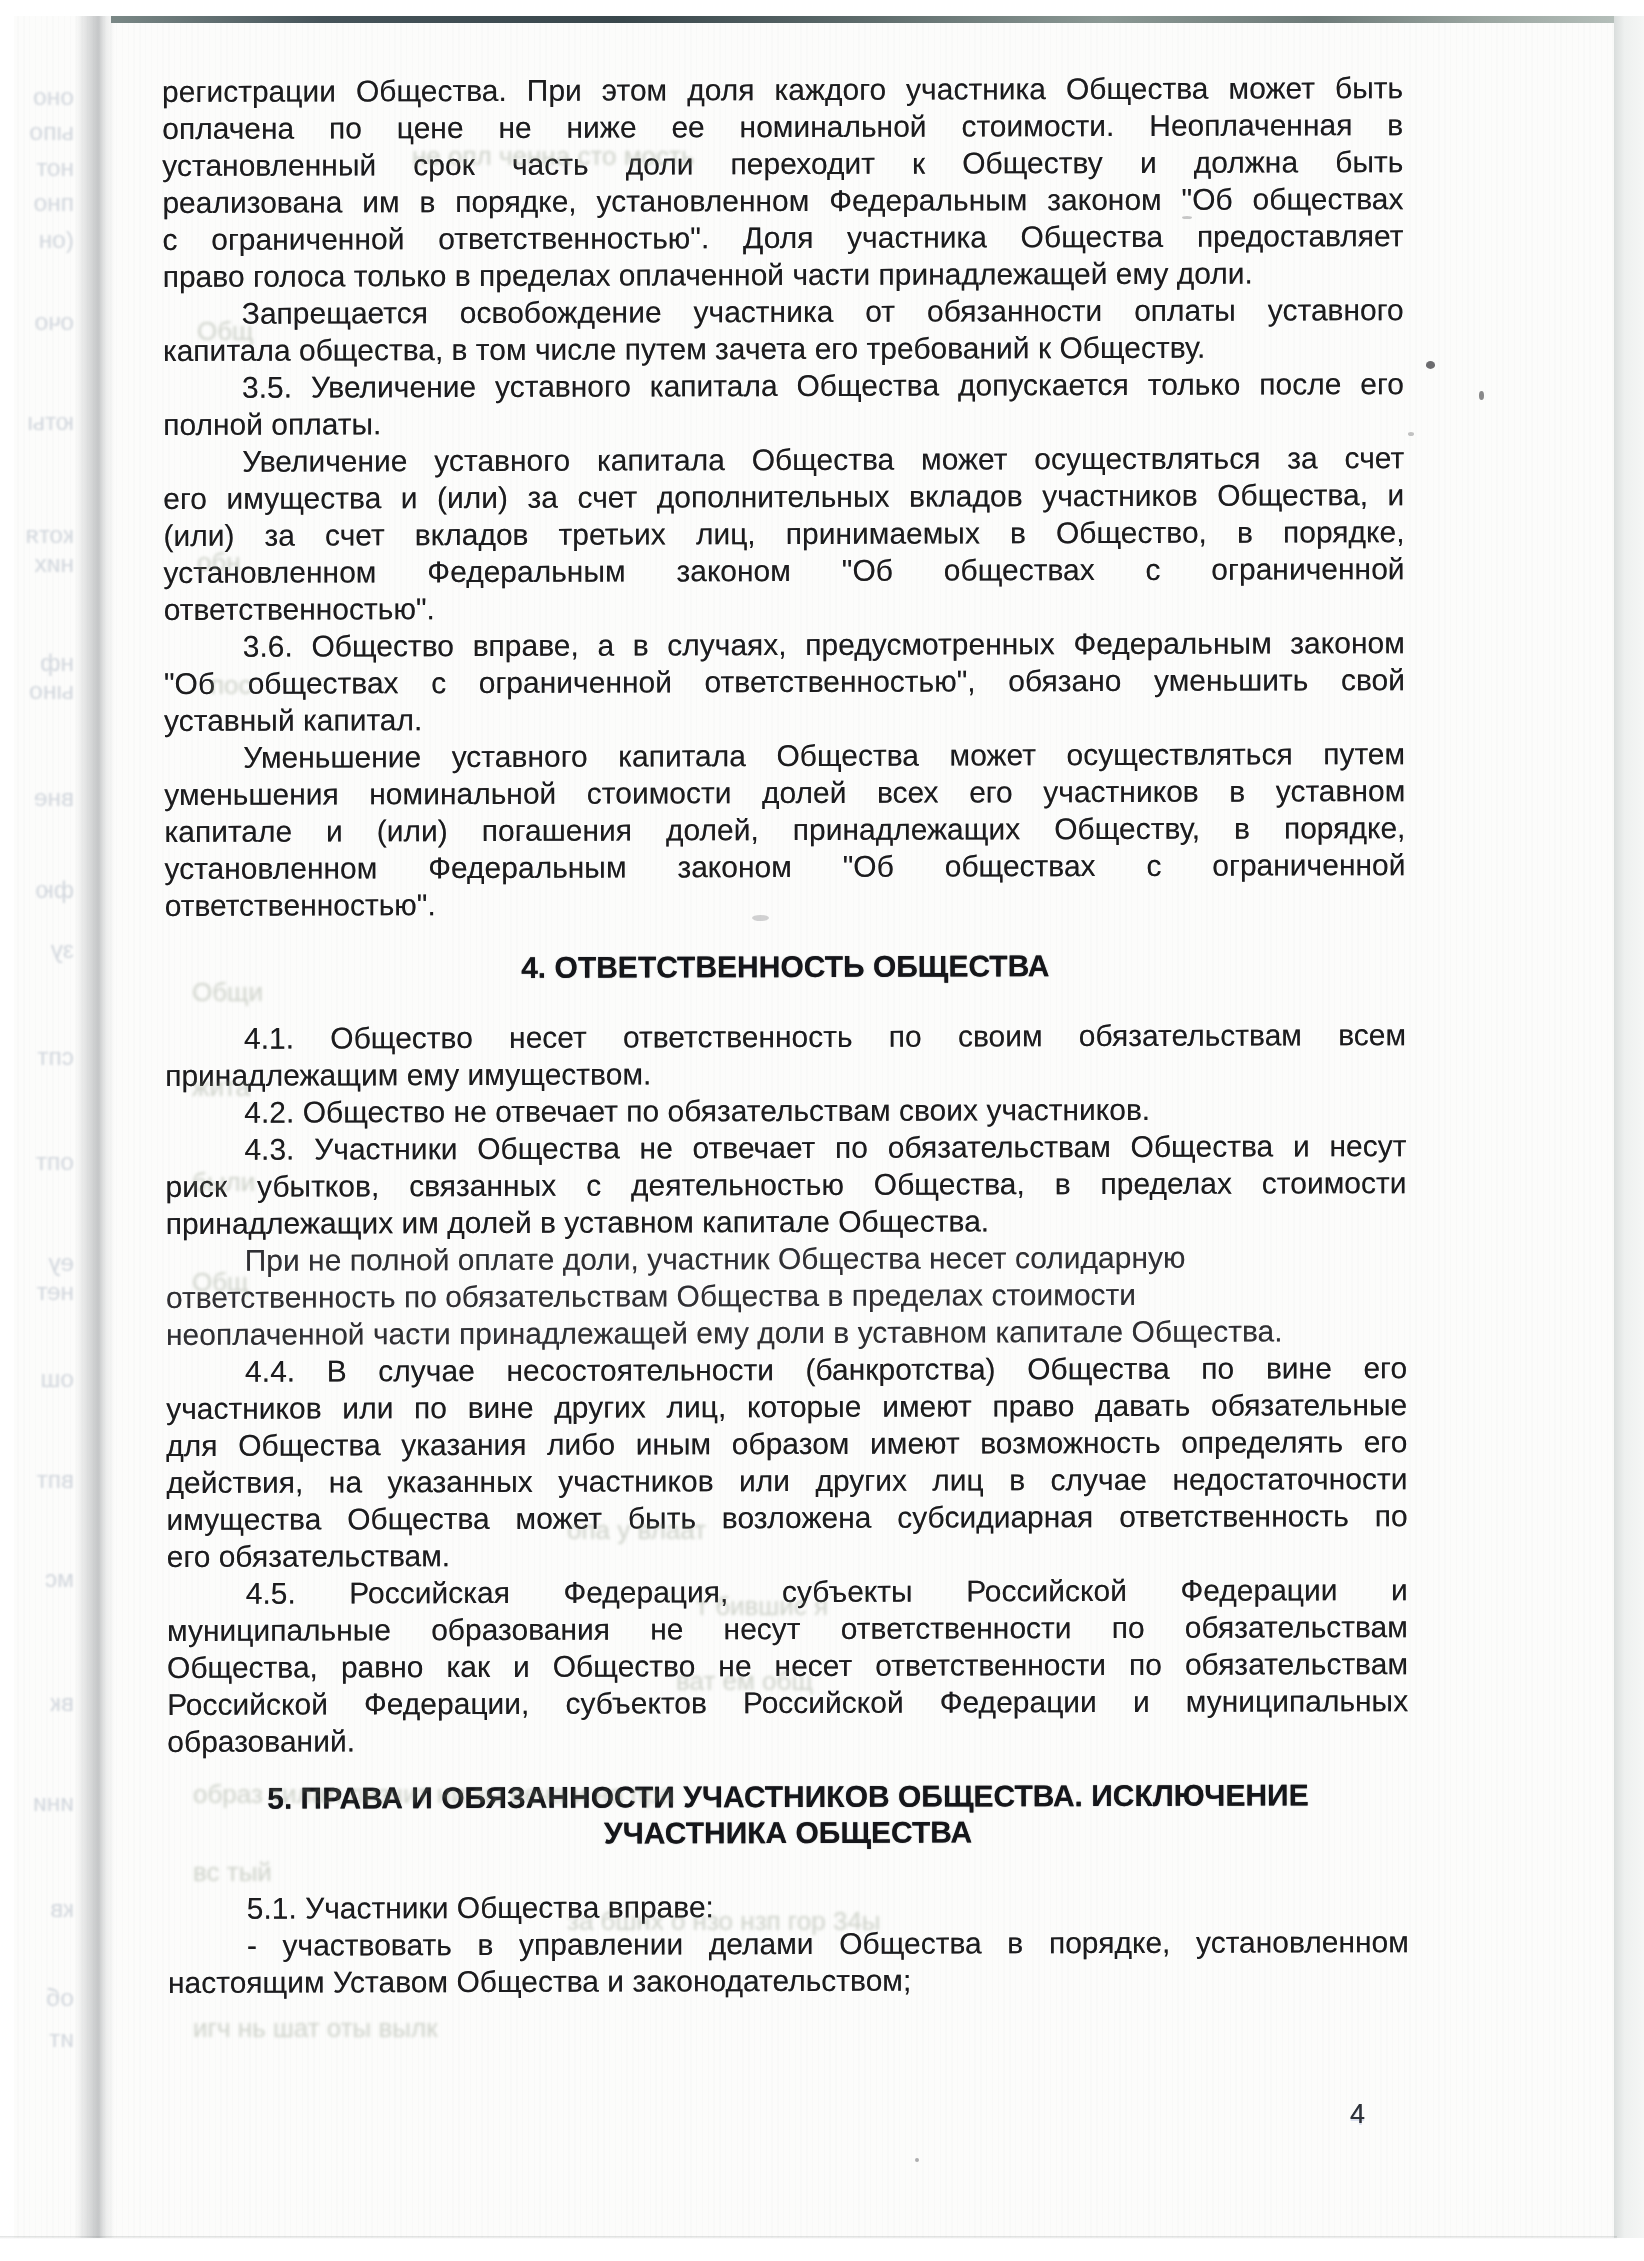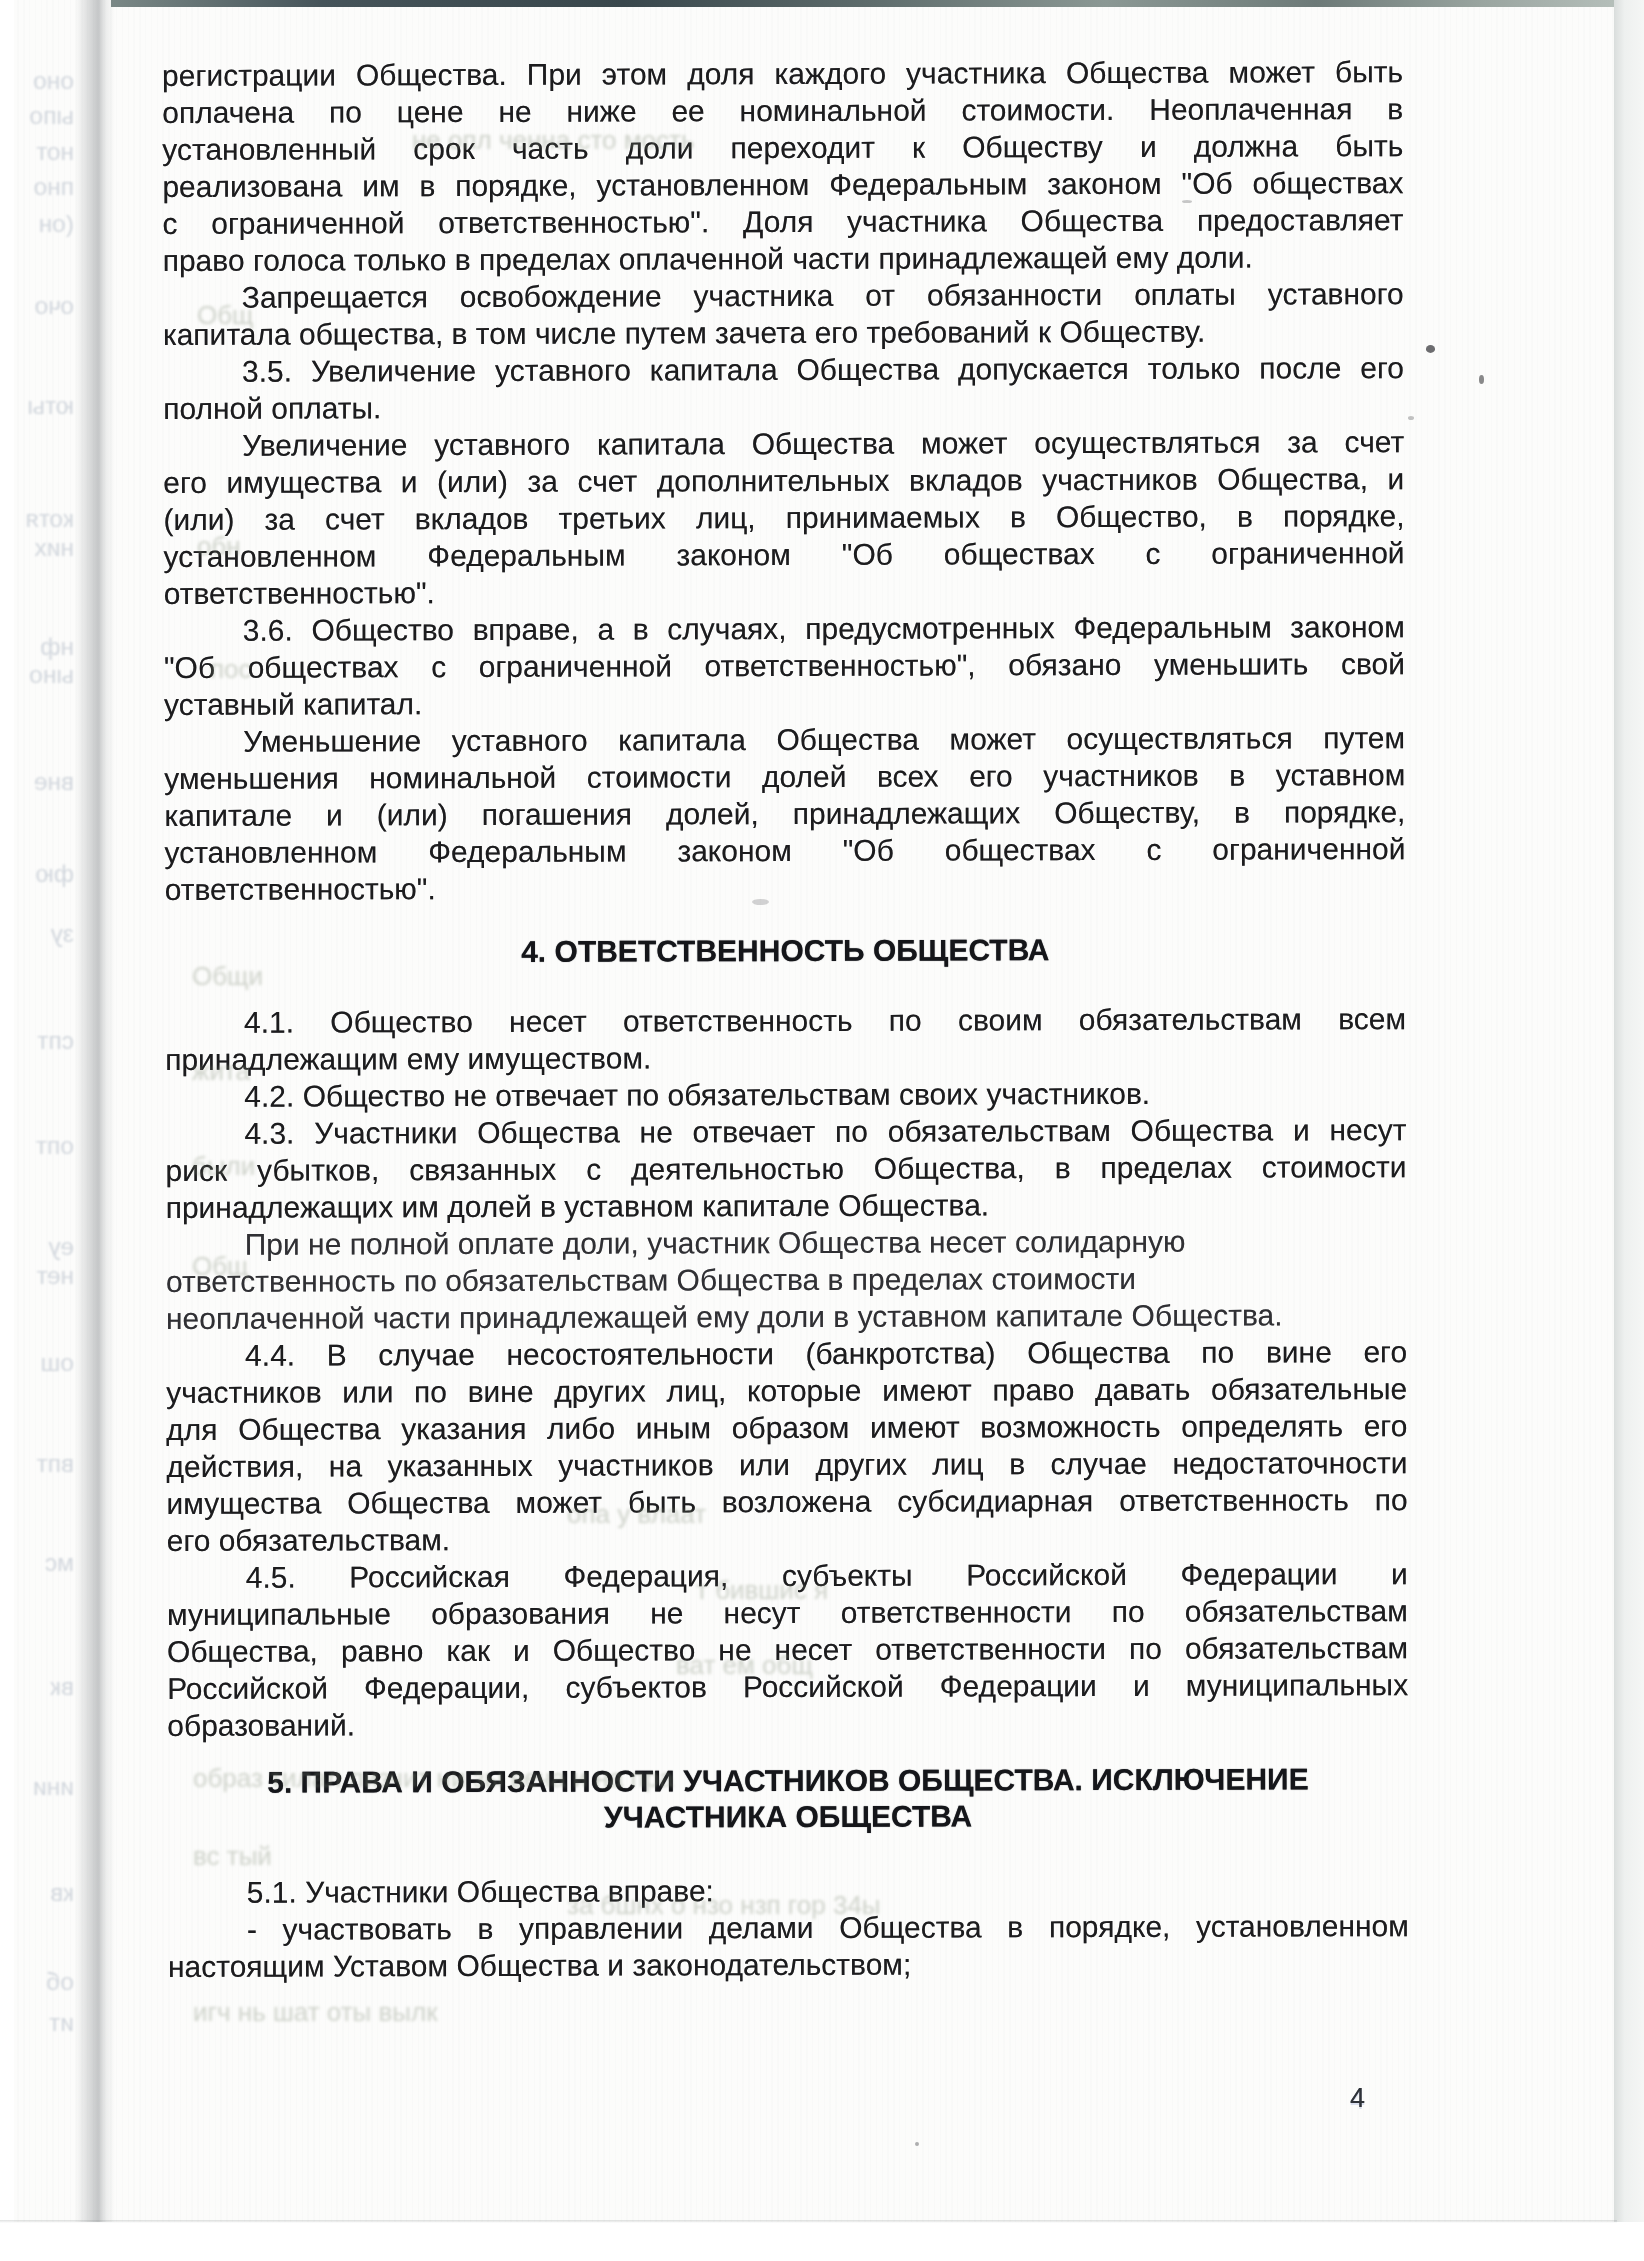--- a/index.html
+++ b/index.html
@@ -5,21 +5,21 @@
   html,body{margin:0;padding:0;}
   body{
     width:1644px;height:2261px;
     background:#ffffff;
     overflow:hidden;
     font-family:"Liberation Sans","DejaVu Sans",sans-serif;
     position:relative;
   }
   
   .scan{
-    position:absolute;left:0;top:0;width:1644px;height:2222px;
+    position:absolute;left:0;top:16px;width:1644px;height:2222px;
     background:
       repeating-linear-gradient(90deg, rgba(190,198,198,.05) 0 1.3px, rgba(0,0,0,0) 1.3px 5.8px),
       #fcfcfb;
   }
   .left-white{position:absolute;left:0;top:0;width:14px;height:2222px;background:#ffffff;}
   .scanner-band{
     position:absolute;left:111px;top:0;width:1507px;height:7px;
     border-radius:0 5.8px 5.8px 0;
     background:linear-gradient(to right,
       #7a8886 0%, #46545a 14%, #39474c 34%, #5d6b6b 50%,

